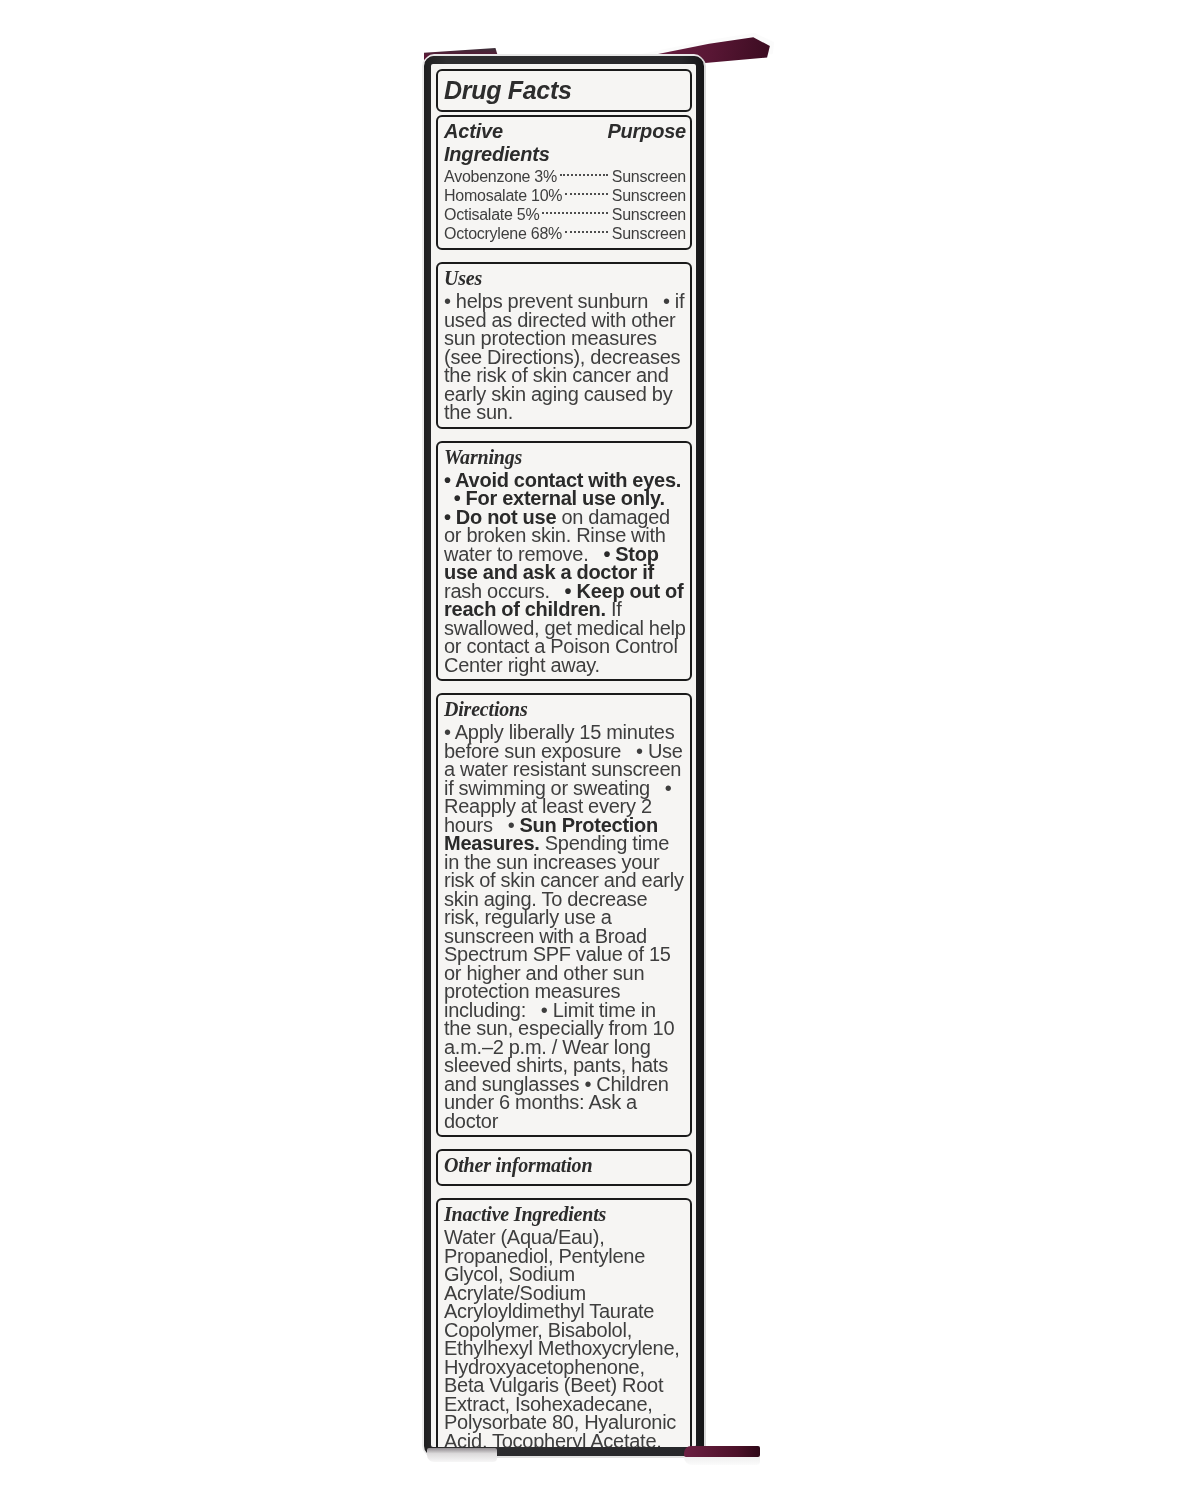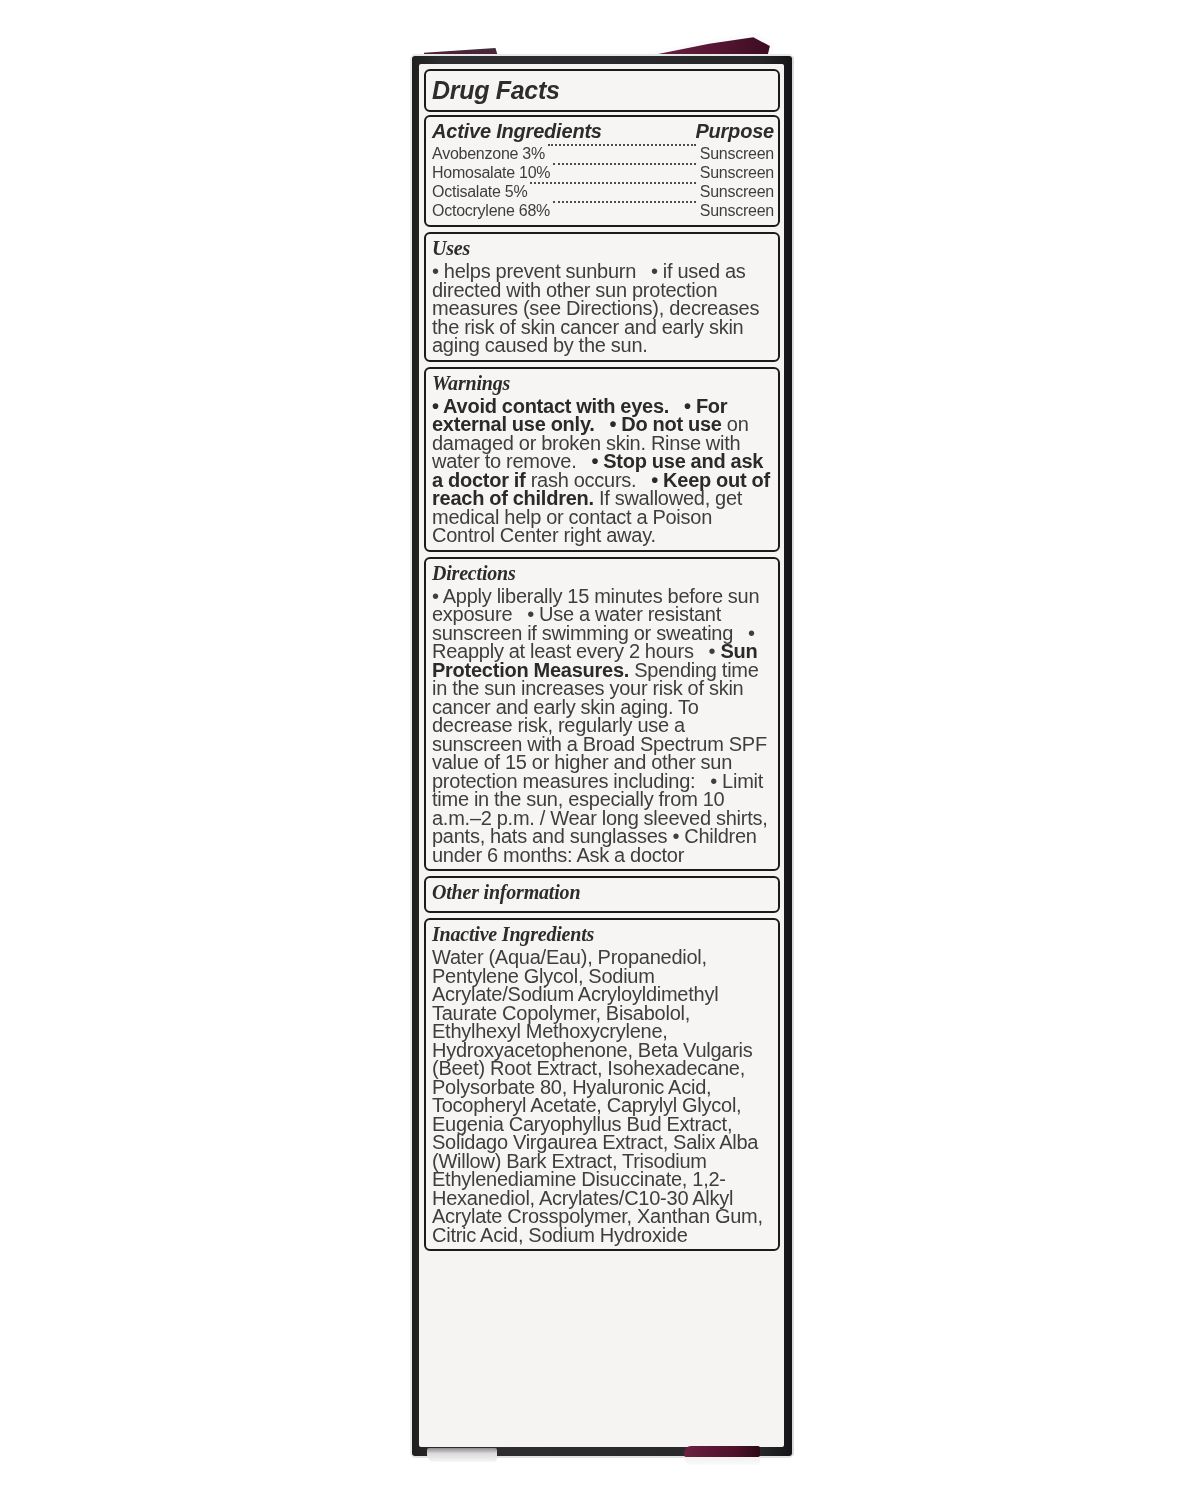--- a/index.html
+++ b/index.html
@@ -18,42 +18,42 @@
       background:linear-gradient(180deg,#3a3038 0%,#5d1737 55%,#4a1029 100%);
       clip-path:polygon(0 32%, 94% 0, 100% 100%, 0 100%); }
   .foot-l { left:427px; top:1448px; width:70px; height:14px; z-index:2;
       background:linear-gradient(180deg,#8f8a8e 0%,#dcdadb 40%,#f7f7f7 100%);
       border-radius:2px 2px 4px 7px; }
   .foot-r { left:684px; top:1446px; width:76px; height:20px; z-index:2; }
   .foot-r .plum { height:11px; background:linear-gradient(90deg,#6b2042,#4c1129 70%,#2e0817); border-radius:7px 2px 2px 2px; }
   .foot-r .white { height:8px; background:linear-gradient(180deg,#efefef,#fbfbfb); border-radius:0 0 5px 10px; }
 
   
-  .box { position:absolute; z-index:1; left:412px; top:56px; width:380px; height:1400px;
+  .box { position:absolute; z-index:1; left:424px; top:56px; width:280px; height:1400px;
       background:linear-gradient(90deg,#1f1f20 0%,#2e2e30 8%,#27272a 92%,#151517 100%);
-      border-radius:3px;
+      border-radius:10px;
       box-shadow:2px 0 0 #d9d9d9, -2px 0 0 #ececec, 0 -2px 0 #e8e8e8, 0 2px 0 #e2e2e2; }
   .label { position:absolute; left:7px; top:8px; right:8px; bottom:9px;
       background:#f5f4f2; border-radius:2px; padding:5px 4px 4px 5px; overflow:hidden; }
 
   .sec { border:2.5px solid #1a1a1a; border-radius:6px; background:#f6f5f3;
-      padding:3px 4px 5px 6px; margin-bottom:5px; color:#3e3e3e; }
+      padding:3px 4px 5px 6px; margin-bottom:12px; color:#3e3e3e; }
   .sec-title { margin-bottom:3px; padding:4px 6px 5px 6px; }
   h1 { font-style:italic; font-weight:700; font-size:25px; line-height:30px;
       color:#2d2d2d; letter-spacing:-0.3px; }
   h2 { font-style:italic; font-weight:700; font-size:20px; line-height:23px;
       color:#2c2c2c; letter-spacing:-0.2px; margin-bottom:2px;font-family:Liberation Serif, serif; }
   .body { font-size:20px; line-height:18.5px; letter-spacing:-0.25px; word-spacing:-0.2px; }
   .body .b { font-weight:700; color:#2a2a2a; }
 
   
   .ai-head { display:flex; justify-content:space-between; align-items:baseline;
       font-style:italic; font-weight:700; font-size:20px; line-height:23px;
       color:#2c2c2c; letter-spacing:-0.2px; margin-bottom:1px; }
-  .ai-row { display:flex; align-items:flex-start; font-size:16px; line-height:19px;
+  .ai-row { display:flex; align-items:center; font-size:16px; line-height:19px;
       letter-spacing:-0.25px; }
   .ai-row .dots { flex:1; border-bottom:2px dotted #4d4d4d; margin:0 4px 4px 3px; min-width:12px; }
   .ai-row .pp { text-align:right; }
 </style>
 </head>
 <body>
 
 <div class="stage">
 
   <div class="flap flap-tr">

